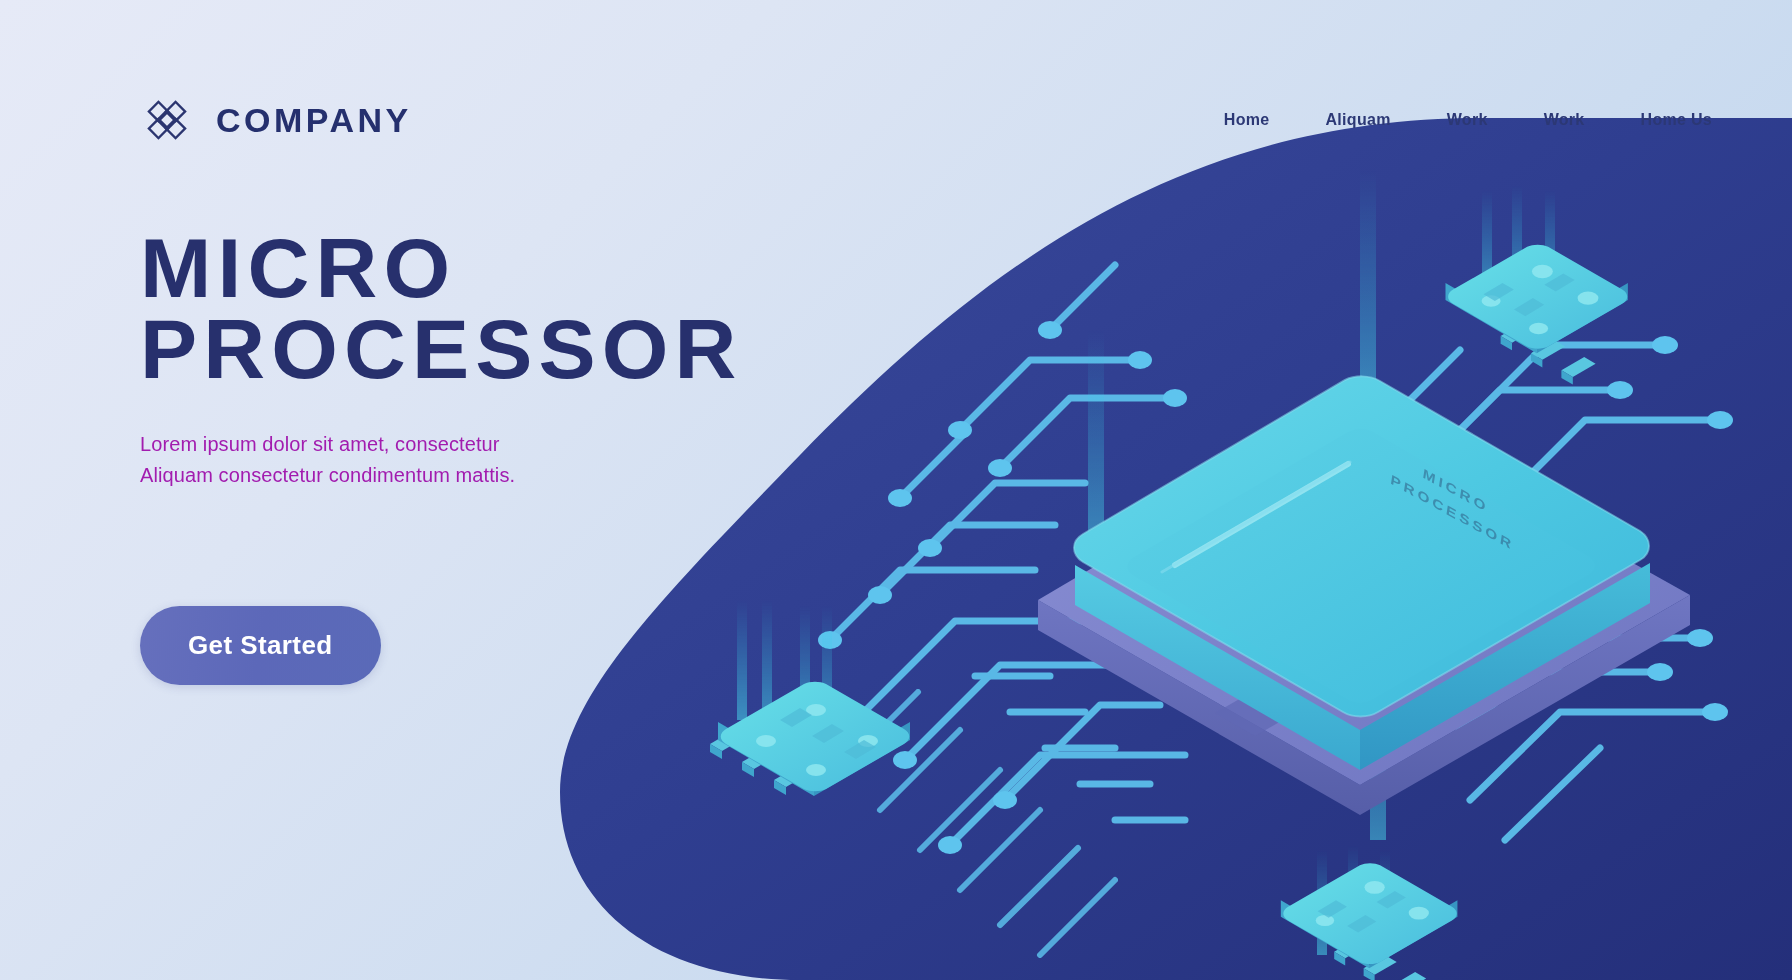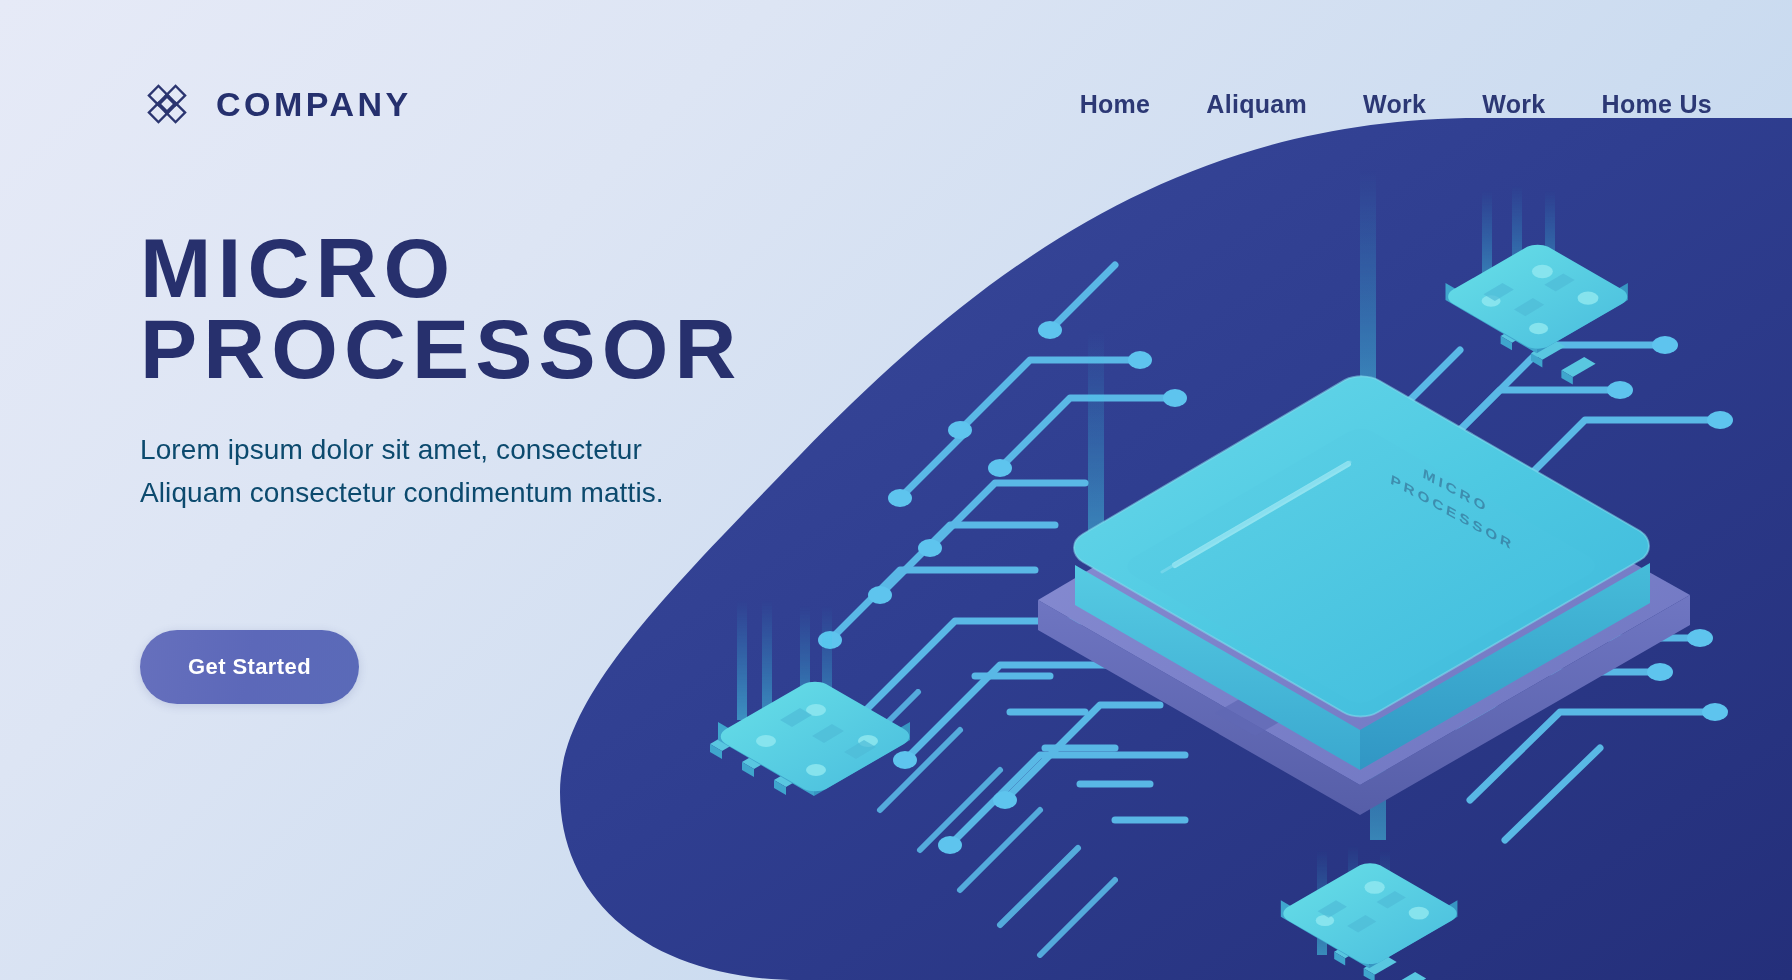--- a/index.html
+++ b/index.html
@@ -13,57 +13,57 @@
 
   
   .page { position:absolute; inset:0; overflow:hidden; }
 
   
   .illus { position:absolute; inset:0; z-index:1; pointer-events:none; }
   .illus svg { display:block; width:1792px; height:980px; }
 
   
   .header {
-    position:absolute; top:0; left:0; right:0; height:196px;
+    position:absolute; top:16px; left:0; right:0; height:196px;
     display:flex; align-items:center; justify-content:space-between;
     padding:12px 80px 0 140px; z-index:5;
   }
   .brand { display:flex; align-items:center; gap:22px; }
   .brand-mark { width:54px; height:54px; flex:0 0 auto; }
   .brand-name {
     font-size:34px; font-weight:bold; letter-spacing:3.5px;
     color:#25306e; font-family:"Liberation Sans", sans-serif;
   }
   .nav { display:flex; align-items:center; gap:0; }
   .nav-item {
-    font-size:25px; font-weight:bold; color:#2c3875;
+    font-size:16px; font-weight:bold; color:#2c3875;
     padding:10px 28px; cursor:pointer; white-space:nowrap;
     letter-spacing:.3px;
   }
   .nav-item:last-child { padding-right:0; }
 
   
   .hero { position:absolute; left:140px; top:228px; z-index:5; width:760px; }
   .hero-title {
     font-size:84px; line-height:.96; font-weight:bold;
     letter-spacing:6px; color:#27306d;
     font-family:"Liberation Sans Narrow","Liberation Sans", sans-serif;
     transform:scaleX(1.02); transform-origin:left center;
   }
   .hero-title .ln { display:block; }
   .hero-desc {
-    margin-top:40px; font-size:28px; line-height:1.52;
-    color:#0c4a6e; max-width:580px; letter-spacing:.1px;
+    margin-top:40px; font-size:20px; line-height:1.52;
+    color:#a21caf; max-width:580px; letter-spacing:.1px;
   }
   .hero-desc .ln { display:block; }
 
   .cta {
     margin-top:116px; display:inline-block;
     background: linear-gradient(100deg,#6670bd 0%,#5c68b9 50%,#5a6ab8 100%);
-    color:#fff; font-size:22px; font-weight:bold; letter-spacing:.4px;
+    color:#fff; font-size:26px; font-weight:bold; letter-spacing:.4px;
     padding:24px 48px; border:none; border-radius:44px; cursor:pointer;
     font-family:"Liberation Sans", sans-serif;
     box-shadow:0 2px 10px rgba(60,72,140,.18);
   }
 
   
   .chip-label {
     fill:#2f5f86; font-size:15px; font-weight:bold;
     letter-spacing:3px; font-family:"Liberation Sans", sans-serif;
     opacity:.55;

